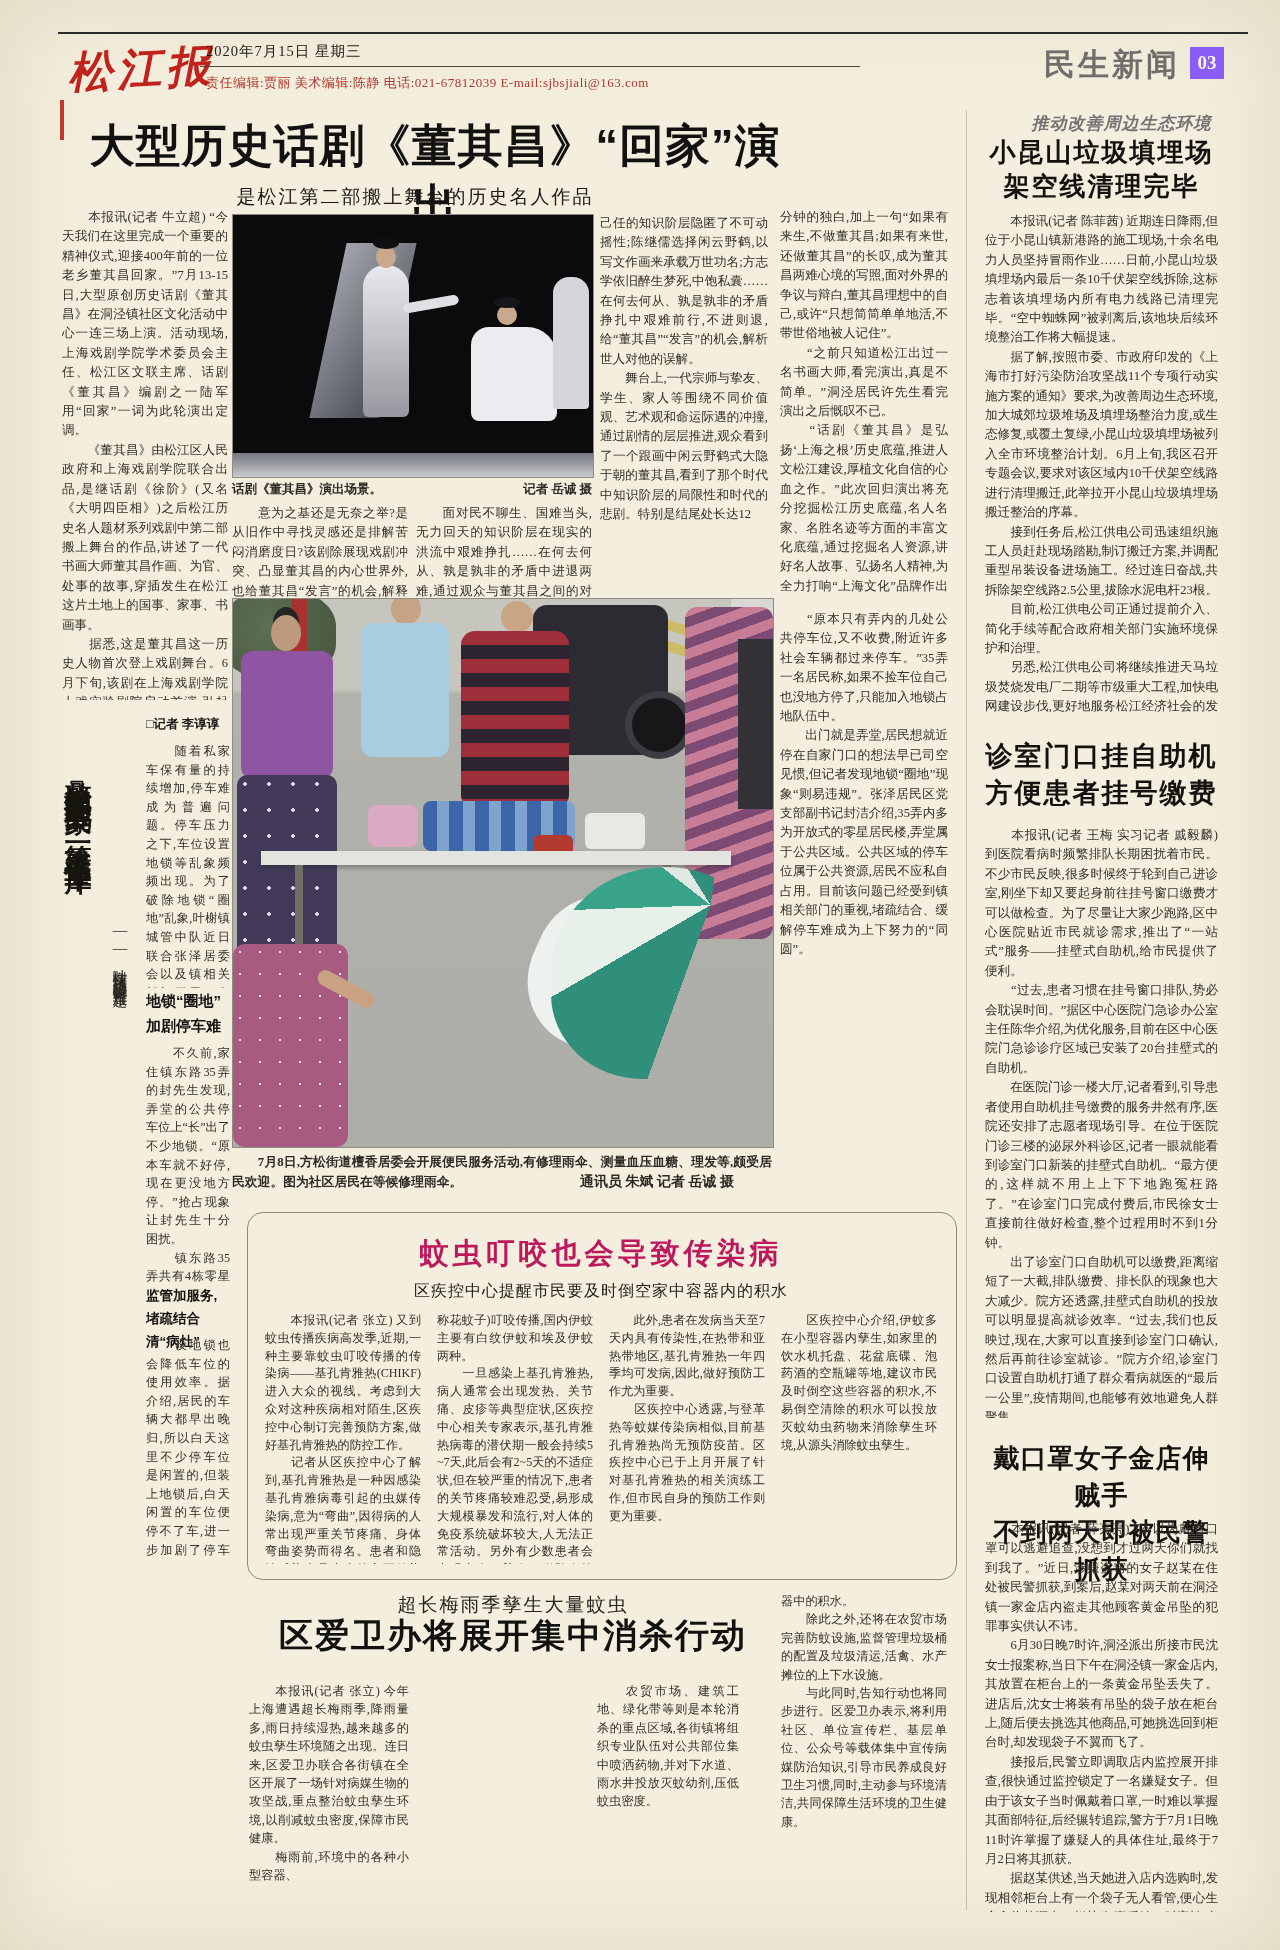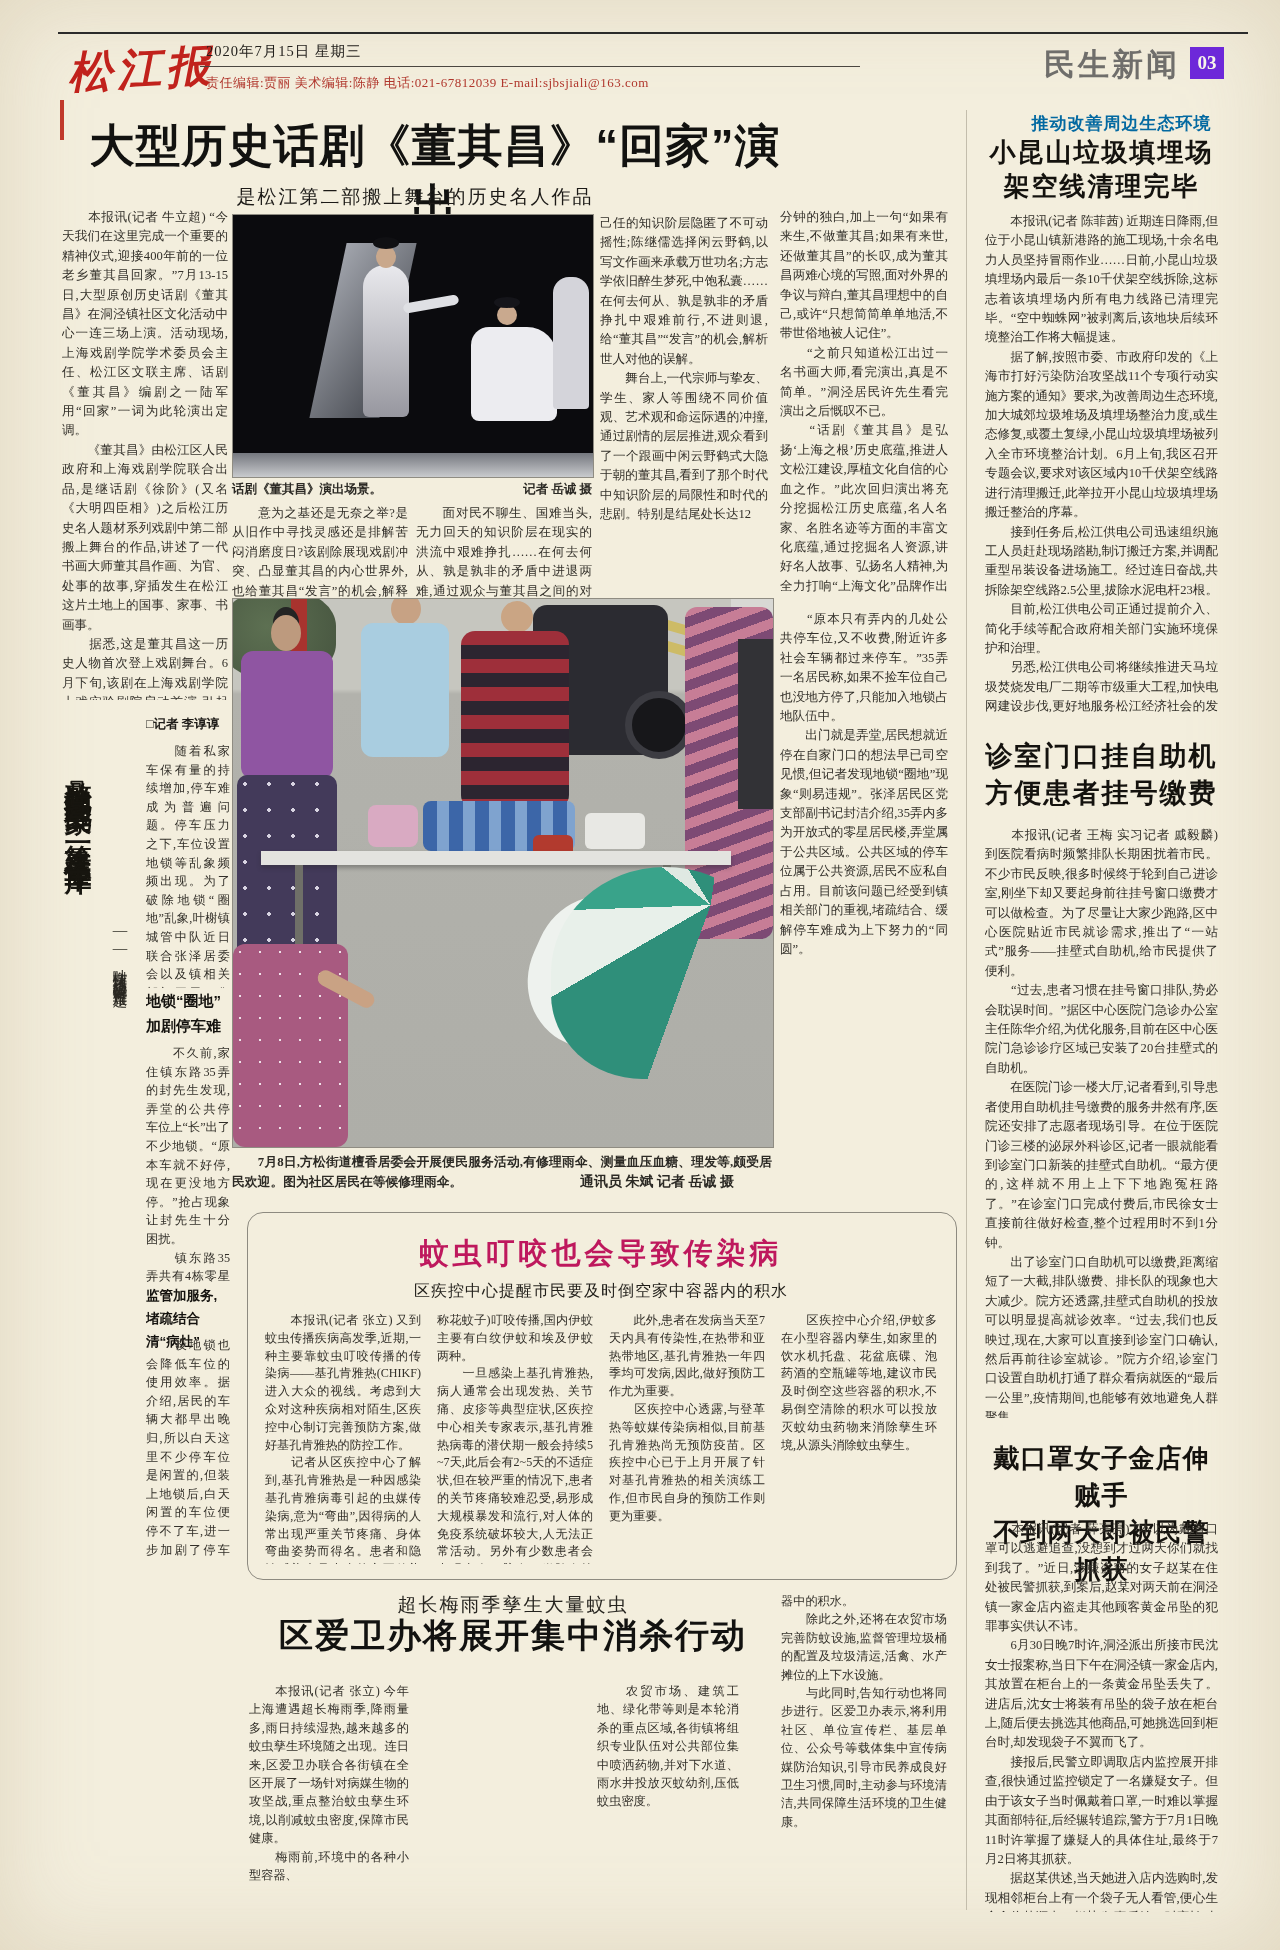--- a/index.html
+++ b/index.html
@@ -29,21 +29,21 @@
               color:#c1221c;letter-spacing:5px;transform:rotate(-3deg);font-family:'Liberation Serif',serif;">松江报</div>
 
   <div class="abs" style="left:206px;top:42px;font-size:14.5px;color:#23211d;letter-spacing:1px;">2020年7月15日  星期三</div>
 
   <div class="rule" style="left:200px;top:66px;width:660px;height:1px;background:#4a4740;"></div>
 
   <div class="abs" style="left:206px;top:74px;font-size:13px;color:#b0362c;letter-spacing:.5px;">责任编辑:贾丽  美术编辑:陈静  电话:021-67812039  E-mail:sjbsjiali@163.com</div>
 
   <div class="abs bold" style="left:1020px;top:44px;width:160px;text-align:right;font-size:31px;color:#6f6e6b;letter-spacing:3px;">民生新闻</div>
 
-  <div class="abs" style="left:1190px;top:47px;width:34px;height:32px;background:#6d28d9;display:flex;align-items:center;justify-content:center;">
+  <div class="abs" style="left:1190px;top:47px;width:34px;height:32px;background:#8b5cf6;display:flex;align-items:center;justify-content:center;">
     <span style="color:#f7f4ea;font-size:19px;font-weight:bold;">03</span>
   </div>
 
   <div class="abs" style="left:60px;top:100px;width:4px;height:40px;background:#c0392b;"></div>
 
   <div class="abs sans center" style="left:62px;top:116px;width:706px;font-size:45px;font-weight:900;color:#121210;letter-spacing:1px;">大型历史话剧《董其昌》“回家”演出</div>
 
   <div class="abs center" style="left:62px;top:184px;width:706px;font-size:19px;color:#1c1a17;letter-spacing:2px;">是松江第二部搬上舞台的历史名人作品</div>
 
   <div class="t" style="left:62px;top:208px;width:166px;height:492px;">　　本报讯(记者 牛立超) “今天我们在这里完成一个重要的精神仪式,迎接400年前的一位老乡董其昌回家。”7月13-15日,大型原创历史话剧《董其昌》在洞泾镇社区文化活动中心一连三场上演。活动现场,上海戏剧学院学术委员会主任、松江区文联主席、话剧《董其昌》编剧之一陆军用“回家”一词为此轮演出定调。
@@ -147,21 +147,21 @@
 
   <div class="t" style="left:249px;top:1682px;width:160px;height:224px;font-size:12.2px;line-height:18.4px;">　　本报讯(记者 张立) 今年上海遭遇超长梅雨季,降雨量多,雨日持续湿热,越来越多的蚊虫孳生环境随之出现。连日来,区爱卫办联合各街镇在全区开展了一场针对病媒生物的攻坚战,重点整治蚊虫孳生环境,以削减蚊虫密度,保障市民健康。
 　　梅雨前,环境中的各种小型容器、</div>
   <div class="t" style="left:781px;top:1592px;width:166px;height:314px;font-size:12.2px;line-height:18.4px;">器中的积水。
 　　除此之外,还将在农贸市场完善防蚊设施,监督管理垃圾桶的配置及垃圾清运,活禽、水产摊位的上下水设施。
 　　与此同时,告知行动也将同步进行。区爱卫办表示,将利用社区、单位宣传栏、基层单位、公众号等载体集中宣传病媒防治知识,引导市民养成良好卫生习惯,同时,主动参与环境清洁,共同保障生活环境的卫生健康。</div>
   <div class="t" style="left:597px;top:1682px;width:142px;height:224px;font-size:12.2px;line-height:18.4px;">　　农贸市场、建筑工地、绿化带等则是本轮消杀的重点区域,各街镇将组织专业队伍对公共部位集中喷洒药物,并对下水道、雨水井投放灭蚊幼剂,压低蚊虫密度。</div>
 
   <div class="abs" style="left:966px;top:110px;width:1px;height:1800px;background:#c3bdac;"></div>
 
-  <div class="abs center sans bold" style="left:985px;top:112px;width:233px;font-size:17px;color:#0369a1;letter-spacing:1px;">推动改善周边生态环境</div>
+  <div class="abs center sans bold" style="left:985px;top:112px;width:233px;font-size:17px;color:#737373;letter-spacing:1px;font-style:italic;">推动改善周边生态环境</div>
   <div class="abs center bold" style="left:985px;top:136px;width:233px;font-size:26px;line-height:34px;color:#14120e;white-space:pre-line;letter-spacing:2px;">小昆山垃圾填埋场
 架空线清理完毕</div>
   <div class="t" style="left:985px;top:212px;width:233px;height:506px;">　　本报讯(记者 陈菲茜) 近期连日降雨,但位于小昆山镇新港路的施工现场,十余名电力人员坚持冒雨作业……日前,小昆山垃圾填埋场内最后一条10千伏架空线拆除,这标志着该填埋场内所有电力线路已清理完毕。“空中蜘蛛网”被剥离后,该地块后续环境整治工作将大幅提速。
 　　据了解,按照市委、市政府印发的《上海市打好污染防治攻坚战11个专项行动实施方案的通知》要求,为改善周边生态环境,加大城郊垃圾堆场及填埋场整治力度,或生态修复,或覆土复绿,小昆山垃圾填埋场被列入全市环境整治计划。6月上旬,我区召开专题会议,要求对该区域内10千伏架空线路进行清理搬迁,此举拉开小昆山垃圾填埋场搬迁整治的序幕。
 　　接到任务后,松江供电公司迅速组织施工人员赶赴现场踏勘,制订搬迁方案,并调配重型吊装设备进场施工。经过连日奋战,共拆除架空线路2.5公里,拔除水泥电杆23根。
 　　目前,松江供电公司正通过提前介入、简化手续等配合政府相关部门实施环境保护和治理。
 　　另悉,松江供电公司将继续推进天马垃圾焚烧发电厂二期等市级重大工程,加快电网建设步伐,更好地服务松江经济社会的发展。</div>
 
   <div class="abs center bold" style="left:985px;top:738px;width:233px;font-size:27px;line-height:37px;color:#14120e;white-space:pre-line;letter-spacing:2px;">诊室门口挂自助机
 方便患者挂号缴费</div>

